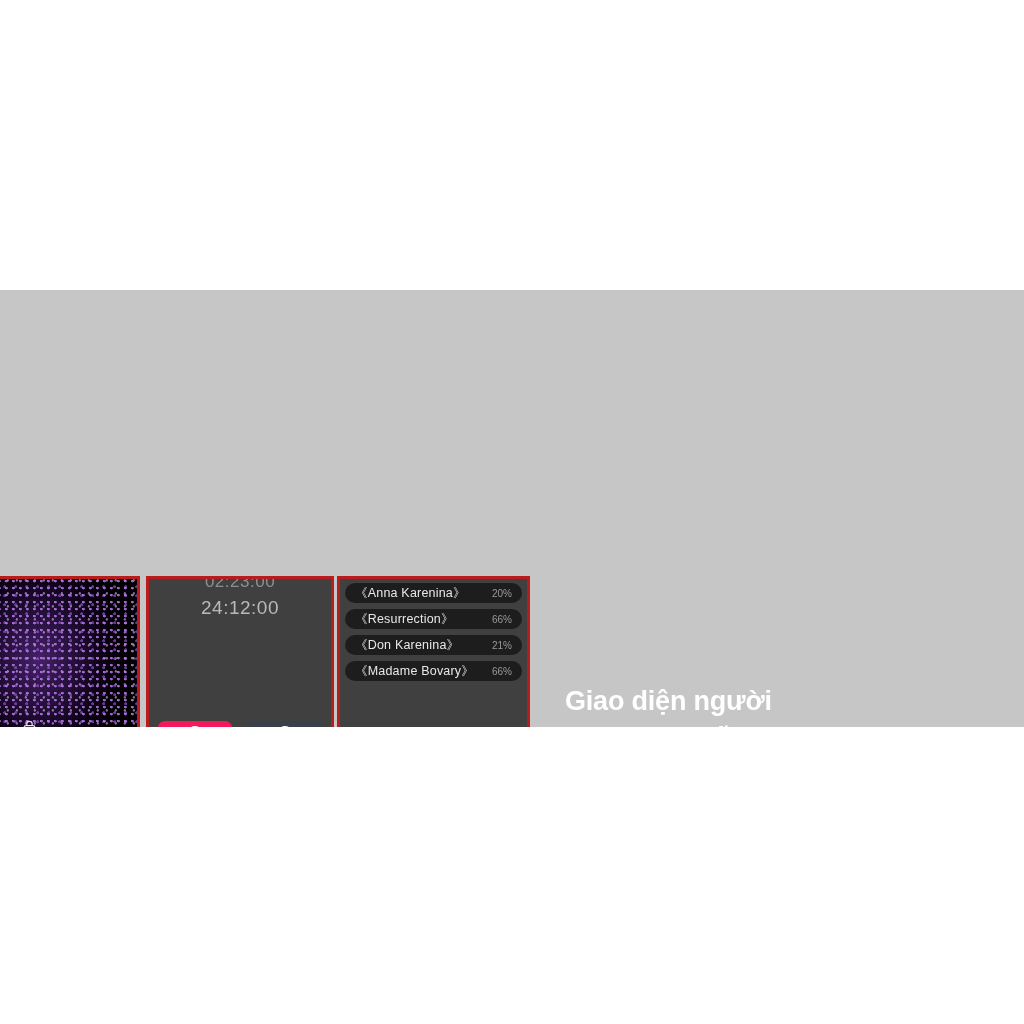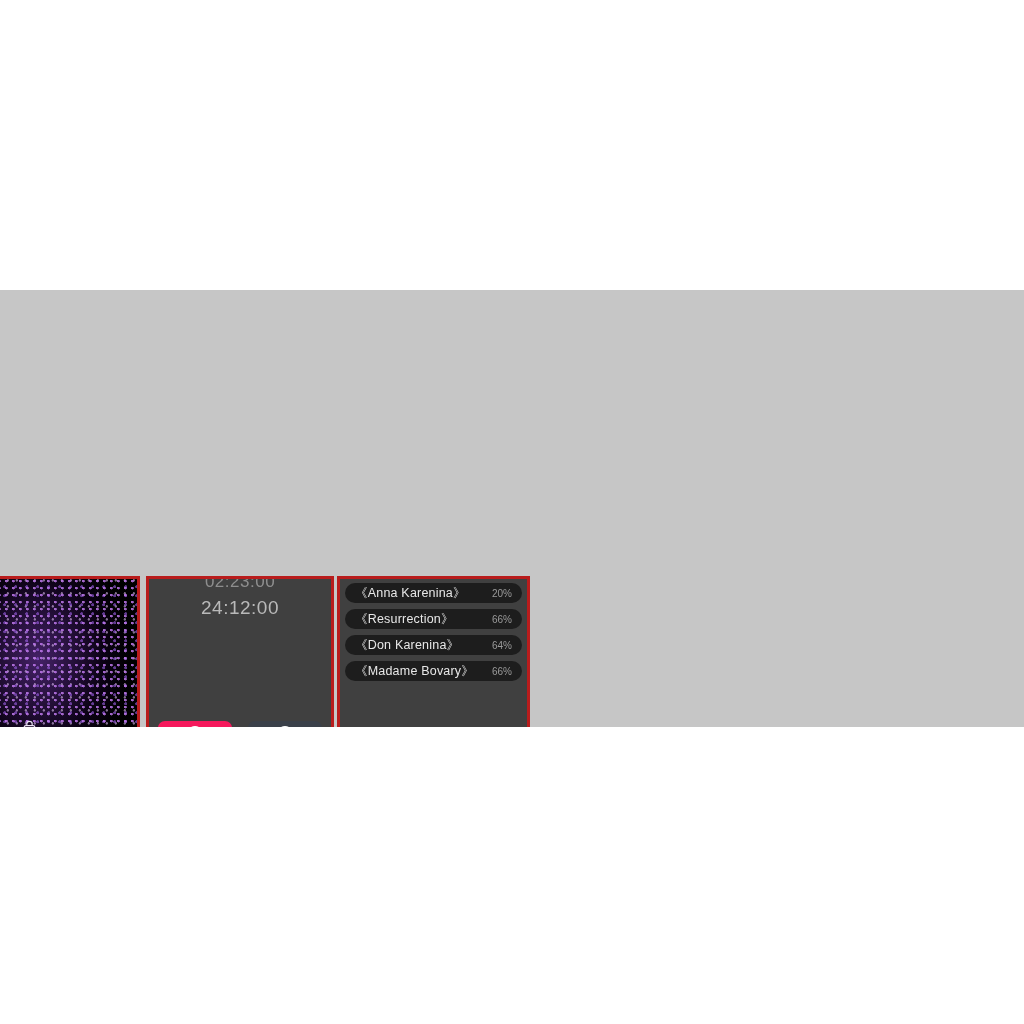--- a/index.html
+++ b/index.html
@@ -93,25 +93,33 @@
         <div class="bk-row">
           <span class="bk-name">《Anna Karenina》</span>
           <span class="bk-pct">20%</span>
         </div>
         <div class="bk-row">
           <span class="bk-name">《Resurrection》</span>
           <span class="bk-pct">66%</span>
         </div>
         <div class="bk-row">
           <span class="bk-name">《Don Karenina》</span>
-          <span class="bk-pct">64%</span>
+          <span class="bk-pct">21%</span>
         </div>
         <div class="bk-row">
           <span class="bk-name">《Madame Bovary》</span>
           <span class="bk-pct">66%</span>
         </div>
 
       </div>
     </div>
 
+    <div class="copy">
+      <h1>
+        <span>Giao diện người</span><br>
+        <span>dùng FiiO gốc đơn</span><br>
+        
+      </h1>
+
+    </div>
 
   </div>
 </div>
 
 </body></html>

